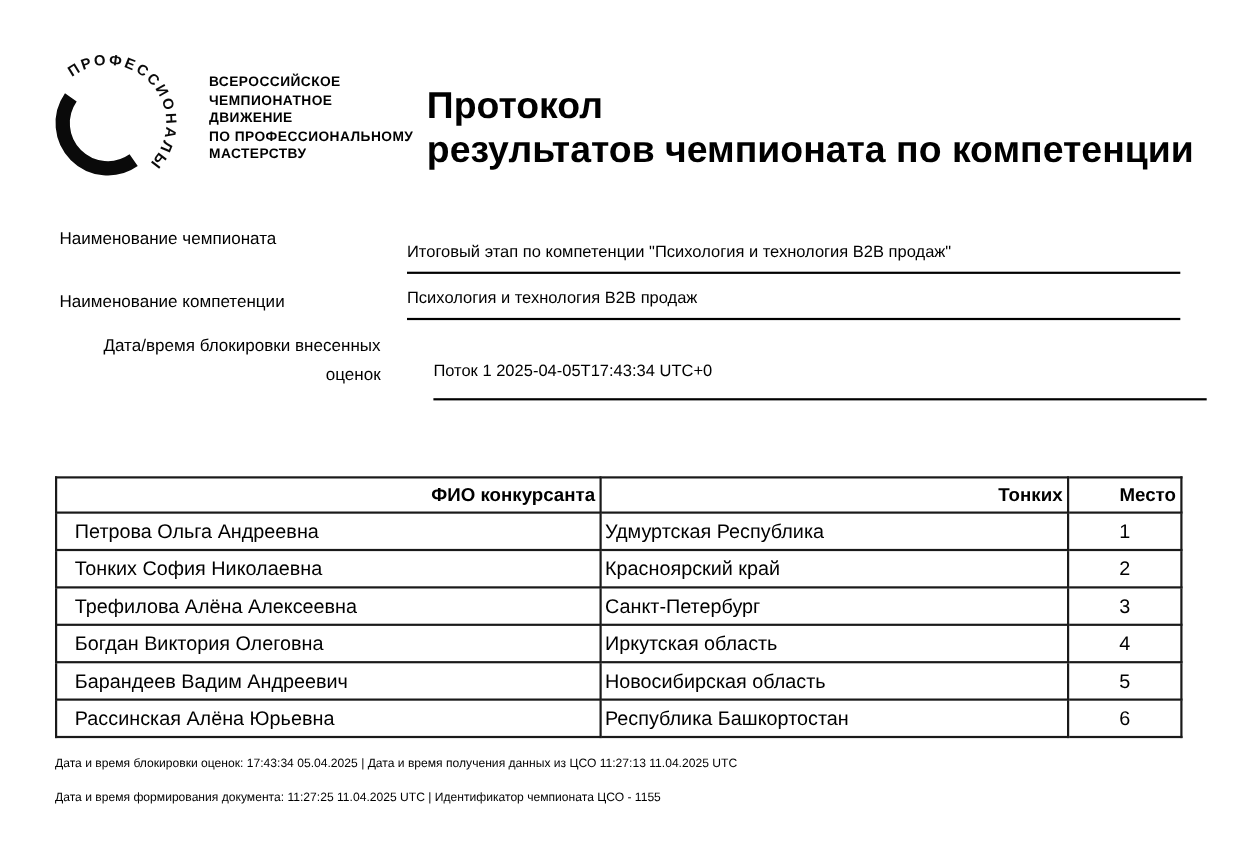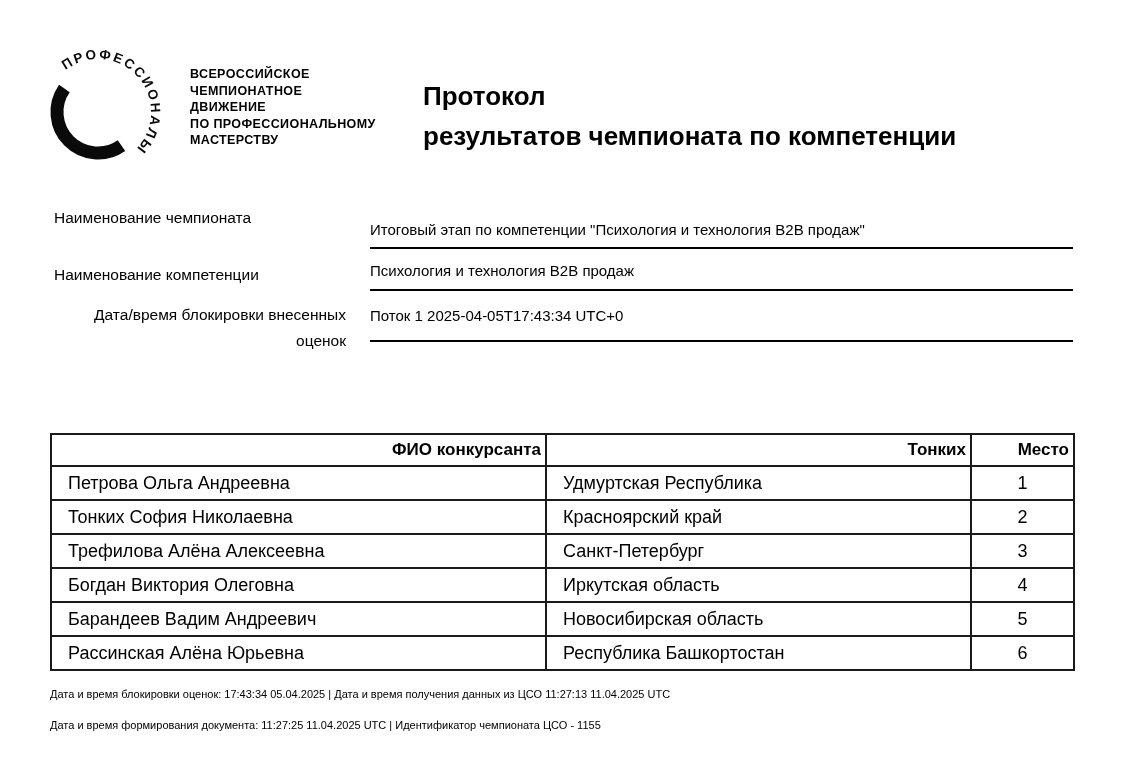--- a/index.html
+++ b/index.html
@@ -15,50 +15,50 @@
   .logo-svg{position:absolute;left:36px;top:40px;width:130px;height:130px;}
   .logo-arc{stroke:#0a0a0a;stroke-width:13;fill:none;}
   .logo-circle-text{font-family:"Liberation Sans","DejaVu Sans",sans-serif;
     font-size:13.5px;font-weight:bold;letter-spacing:2.2px;fill:#0a0a0a;}
   .org-text{
     position:absolute;left:190px;top:66px;width:190px;
     font-size:12.5px;font-weight:bold;line-height:16.5px;letter-spacing:0.4px;
   }
   
   .doc-title{
-    position:absolute;left:423px;top:76px;width:700px;
-    font-size:26px;font-weight:bold;line-height:40px;
+    position:absolute;left:388px;top:76px;width:700px;
+    font-size:34px;font-weight:bold;line-height:40px;
   }
   
   .field-label{position:absolute;left:54px;width:300px;font-size:15.5px;line-height:26px;}
   .field-value{
     position:absolute;left:370px;width:703px;
     font-size:15px;border-bottom:2px solid #000;
     white-space:nowrap;overflow:hidden;
   }
   .fv1{top:221px;height:26px;}
   .fv2{top:262px;height:27px;}
-  .fv3{top:307px;height:33px;}
+  .fv3{top:329px;height:33px;margin-left:24px;}
   .fl1{top:205px;}
   .fl2{top:262px;}
   .fl3{top:302px;width:292px;text-align:right;}
   
   .results-table{
     position:absolute;left:50px;top:433px;width:1023px;
     border-collapse:collapse;table-layout:fixed;
     font-size:18px;
   }
   .results-table th,.results-table td{
     border:2px solid #1a1a1a;
     overflow:hidden;white-space:nowrap;
   }
   .results-table th{height:30px;font-size:17px;font-weight:bold;text-align:right;padding:0 4px;}
   .results-table td{height:32px;padding:0 4px;}
   .results-table td.c-name{padding-left:16px;text-align:left;}
-  .results-table td.c-region{padding-left:16px;text-align:left;}
+  .results-table td.c-region{padding-left:3px;text-align:left;}
   .results-table td.c-place{text-align:center;}
   
   .footer-line{position:absolute;left:50px;font-size:11px;color:#000000;}
   .ftr1{top:688px;}
   .ftr2{top:719px;}
 </style>
 </head>
 <body>
 
 <div class="page">

